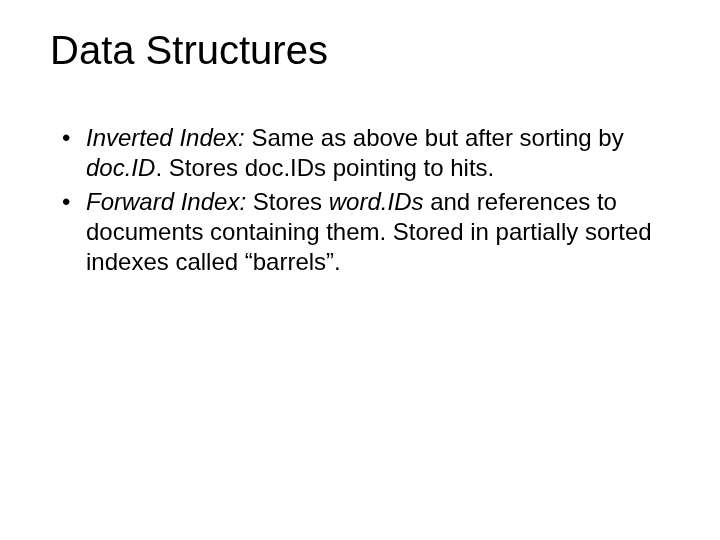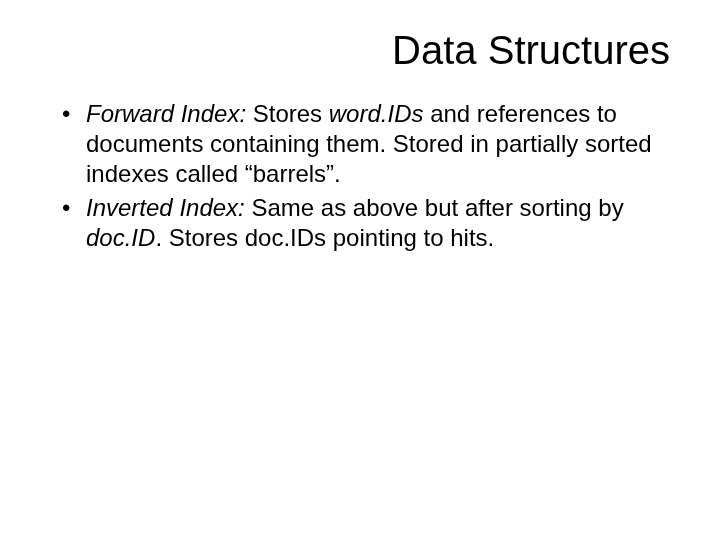--- a/index.html
+++ b/index.html
@@ -12,22 +12,22 @@
     overflow: hidden;
   }
   .slide {
     width: 100%;
     height: 100%;
     padding: 28px 50px 40px 50px;
   }
   .title {
     font-size: 40px;
     font-weight: 400;
-    text-align: right;
-    margin-bottom: 26px;
+    text-align: left;
+    margin-bottom: 50px;
   }
   .bullets {
     list-style: none;
     padding-left: 10px;
   }
   .bullets > li {
     position: relative;
     padding-left: 26px;
     font-size: 24px;
     line-height: 1.25;
@@ -47,19 +47,19 @@
     font-style: italic;
   }
 </style>
 </head>
 <body>
 
 <div class="slide">
   <h1 class="title">Data Structures</h1>
   <ul class="bullets">
     <li>
-      <span class="term">Forward Index:</span><span> Stores </span><span class="inline-italic">word.IDs</span><span> and references to documents containing them. Stored in partially sorted indexes called “barrels”.</span>
+      <span class="term">Inverted Index:</span><span> Same as above but after sorting by </span><span class="inline-italic">doc.ID</span><span>. Stores doc.IDs pointing to hits.</span>
     </li>
     <li>
-      <span class="term">Inverted Index:</span><span> Same as above but after sorting by </span><span class="inline-italic">doc.ID</span><span>. Stores doc.IDs pointing to hits.</span>
+      <span class="term">Forward Index:</span><span> Stores </span><span class="inline-italic">word.IDs</span><span> and references to documents containing them. Stored in partially sorted indexes called “barrels”.</span>
     </li>
   </ul>
 </div>
 
 </body></html>

